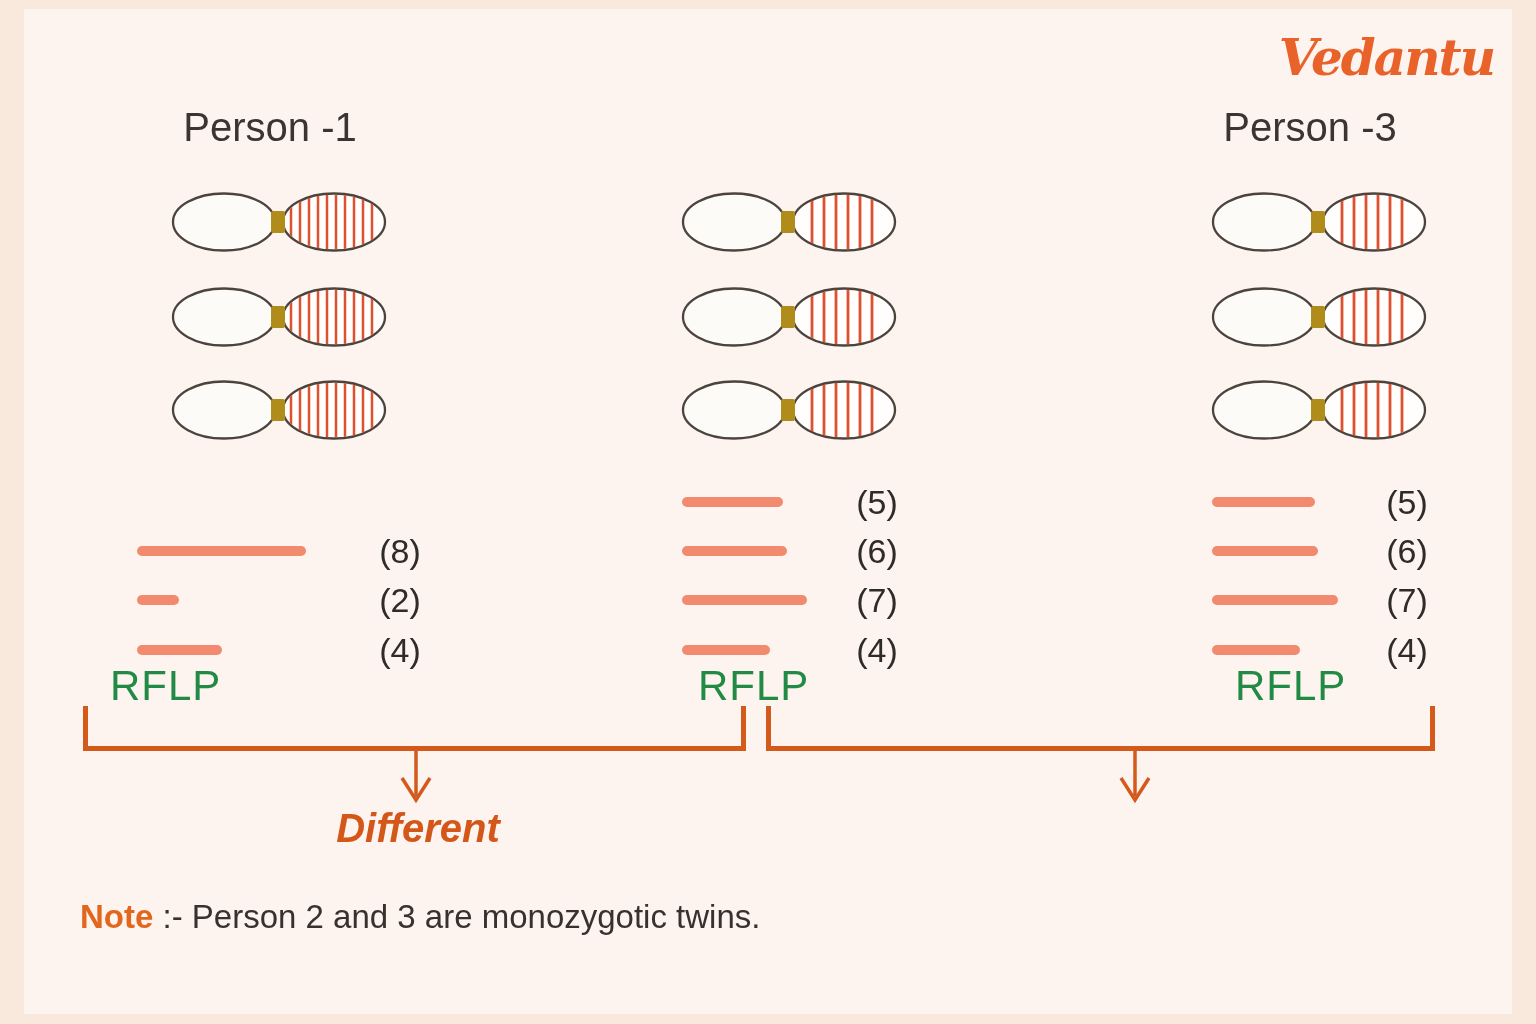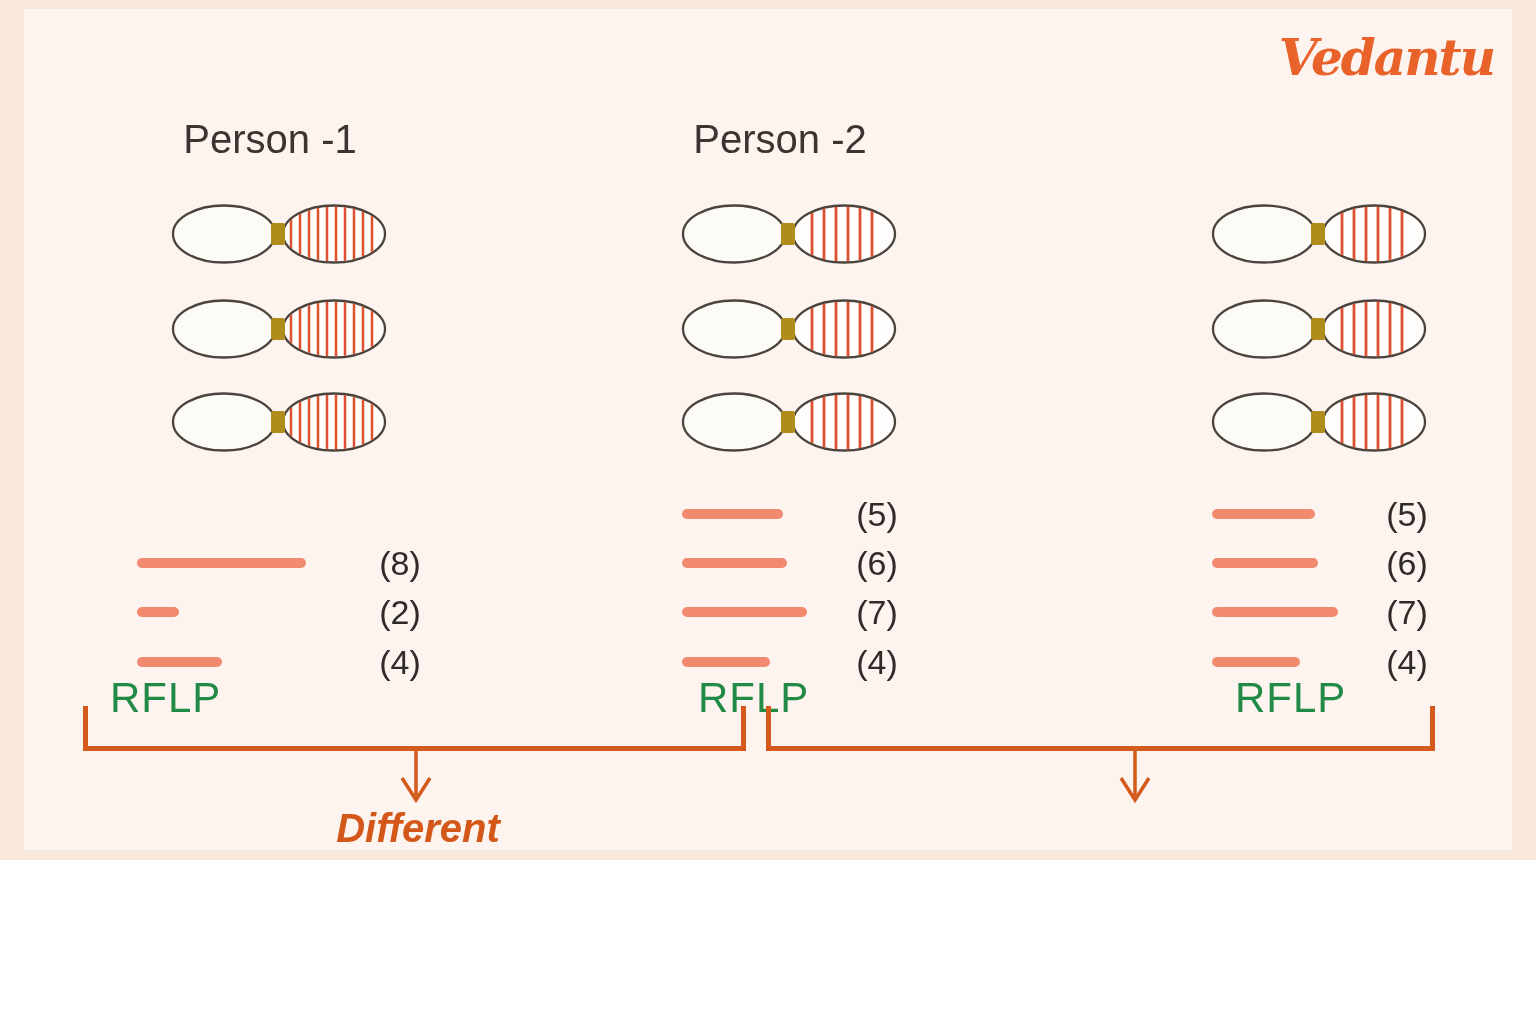--- a/index.html
+++ b/index.html
@@ -1,32 +1,32 @@
 <!DOCTYPE html>
 <html><head>
 <meta charset="utf-8">
 <style>
   html,body { margin:0; padding:0; }
   #page {
-    position:relative; width:1536px; height:860px;
+    position:relative; width:1536px; height:1024px;
     background:#f9e9dc; overflow:hidden;
     font-family:"Liberation Sans", sans-serif;
   }
   #panel {
     position:absolute; left:24px; top:9px; right:24px; bottom:10px;
     background:#fdf3ef;
   }
   
   #logo {
     position:absolute; top:28px; right:42px;
     font-family:"DejaVu Serif", serif; font-style:italic; font-weight:bold;
     font-size:50px; color:#e8622a; letter-spacing:-2px;
   }
   
-  .person-col { position:absolute; top:105px; width:340px; height:650px;margin-top:12px; }
+  .person-col { position:absolute; top:105px; width:340px; height:650px; }
   #col1 { left:110px; } #col2 { left:620px; } #col3 { left:1150px; }
   .person-title {
     position:absolute; top:0; left:0; width:320px; text-align:center;
     font-size:40px; font-weight:500; color:#3a3530;
   }
   .chrom { position:absolute; left:61px; width:216px; height:64px; }
   .chrom.r1 { top:85px; } .chrom.r2 { top:180px; } .chrom.r3 { top:273px; }
   .band-row { position:absolute; left:0; width:340px; height:40px; }
   .band-row.b1 { top:380px; } .band-row.b2 { top:429px; }
   .band-row.b3 { top:478px; } .band-row.b4 { top:528px; }
@@ -131,21 +131,20 @@
       <div class="band-label">(2)</div>
     </div>
     <div class="band-row b4">
       <div class="band-line" style="width: 85px; margin-left: 0px;"></div>
       <div class="band-label">(4)</div>
     </div>
     <div class="rflp">RFLP</div>
   </div>
 
   <div class="person-col" id="col2">
-    <div class="person-title">Person -2</div>
     <svg class="chrom r1" viewBox="0 0 216 64">
         <use href="#chrom-sparse"></use>
       </svg>
     <svg class="chrom r2" viewBox="0 0 216 64">
         <use href="#chrom-sparse"></use>
       </svg>
     <svg class="chrom r3" viewBox="0 0 216 64">
         <use href="#chrom-sparse"></use>
       </svg>
     <div class="band-row b1">
@@ -161,20 +160,21 @@
       <div class="band-label">(7)</div>
     </div>
     <div class="band-row b4">
       <div class="band-line" style="width: 88px; margin-left: 0px;"></div>
       <div class="band-label">(4)</div>
     </div>
     <div class="rflp">RFLP</div>
   </div>
 
   <div class="person-col" id="col3">
+    <div class="person-title">Person -3</div>
     <svg class="chrom r1" viewBox="0 0 216 64">
         <use href="#chrom-sparse"></use>
       </svg>
     <svg class="chrom r2" viewBox="0 0 216 64">
         <use href="#chrom-sparse"></use>
       </svg>
     <svg class="chrom r3" viewBox="0 0 216 64">
         <use href="#chrom-sparse"></use>
       </svg>
     <div class="band-row b1">
@@ -207,13 +207,16 @@
     <line x1="22" y1="0" x2="22" y2="46" stroke="#d35a1b" stroke-width="3.5"></line>
     <polyline points="8,28 22,50 36,28" fill="none" stroke="#d35a1b" stroke-width="3.5"></polyline>
   </svg>
   <svg class="arrow-svg" id="arrow2" viewBox="0 0 44 56">
     <line x1="22" y1="0" x2="22" y2="46" stroke="#d35a1b" stroke-width="3.5"></line>
     <polyline points="8,28 22,50 36,28" fill="none" stroke="#d35a1b" stroke-width="3.5"></polyline>
   </svg>
 
   <div class="compare-label" id="compare1">Different</div>
 
+  <div id="note">
+    <span class="note-label">Note</span><span class="note-text"> :- Person 2 and 3 are monozygotic twins.</span>
+  </div>
 </div>
 
 </body></html>

